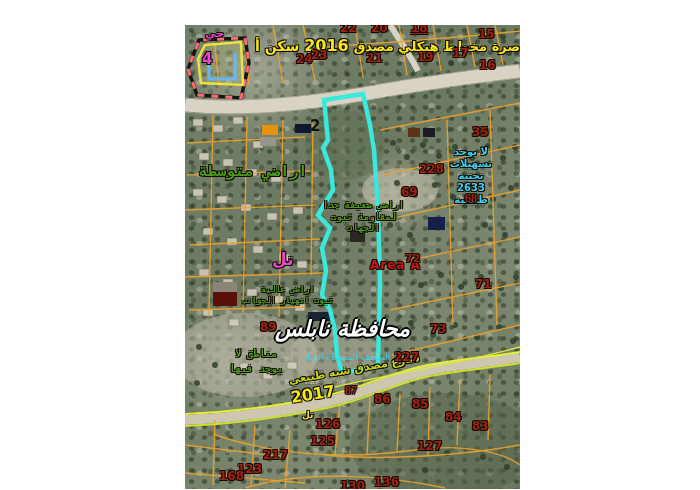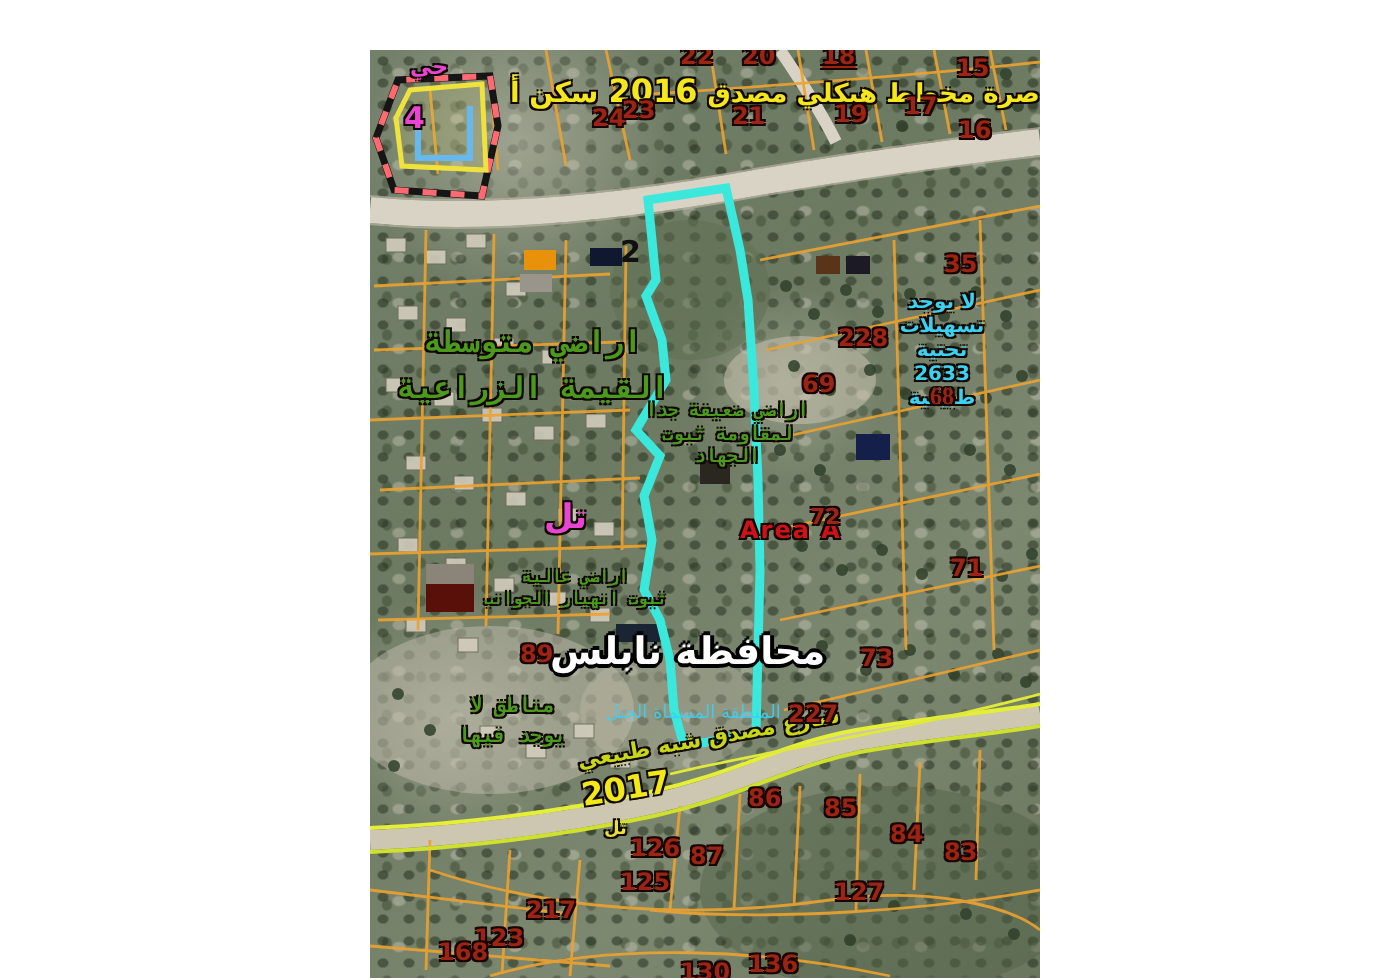--- a/index.html
+++ b/index.html
@@ -217,21 +217,20 @@
       <span class="yellow ol" style="font-size:13px;" dir="rtl">صرة مخطط هيكلي مصدق</span>
     </div>
 
     <div class="t magenta ol" style="left:20px;top:3px;font-size:11px;" dir="rtl">حي</div>
     <div class="t magenta ol" style="left:17px;top:26px;font-size:15px;">4</div>
 
     <div class="t" style="left:125px;top:93px;font-size:15px;font-weight:bold;color:#101010;">2</div>
 
     <div class="t green ol ctr" style="left:14px;top:136px;font-size:15px;line-height:1.55;" dir="rtl">
       <div>اراضي متوسطة</div>
-      <div>القيمة الزراعية</div>
     </div>
 
     <div class="t green ol ctr" style="left:138px;top:176px;font-size:9px;line-height:1.3;" dir="rtl">
       <div>اراضي ضعيفة جدا</div>
       <div>لمقاومة ثبوت</div>
       <div>الجهاد</div>
     </div>
 
     <div class="t cyan ol ctr" style="left:263px;top:121px;font-size:10px;line-height:1.2;width:46px;" dir="rtl">
       <div>لا يوجد</div>
@@ -249,21 +248,21 @@
     <div class="t green ol ctr" style="left:57px;top:260px;font-size:8px;line-height:1.35;" dir="rtl">
       <div>اراضي عالية</div>
       <div>ثبوت انهيار الجوانب</div>
     </div>
 
     <div class="t green ol ctr" style="left:44px;top:323px;font-size:10px;line-height:1.45;" dir="rtl">
       <div>مناطق لا</div>
       <div>يوجد فيها</div>
     </div>
 
-    <div class="t white" style="left:90px;top:291px;font-size:19px;" dir="rtl">محافظة نابلس</div>
+    <div class="t white" style="left:90px;top:291px;font-size:22px;font-style:italic;" dir="rtl">محافظة نابلس</div>
 
     <div class="t cyan" style="left:118px;top:327px;font-size:9px;font-weight:normal;opacity:.9;" dir="rtl">المنطقة المسماة الجبل</div>
 
     <div class="t ol" style="left:104px;top:350px;font-size:11px;font-weight:bold;color:#c8d816;transform:rotate(-10deg);transform-origin:left center;" dir="rtl">شارع مصدق شبه طبيعي</div>
 
     <div class="t ol" style="left:106px;top:364px;font-size:16px;font-weight:bold;color:#f2e818;transform:rotate(-9deg);transform-origin:left center;">2017</div>
 
     <div class="t ol" style="left:117px;top:385px;font-size:9px;color:#e8df3a;font-weight:bold;" dir="rtl">تل</div>
 
 
@@ -280,21 +279,21 @@
     <div class="num" style="left:287px;top:100px;">35</div>
     <div class="num" style="left:234px;top:137px;">228</div>
     <div class="num" style="left:216px;top:160px;">69</div>
     <div class="num" style="left:280px;top:166px;font-family:Liberation Serif, serif;">68</div>
     <div class="num" style="left:220px;top:227px;font-size:11px;">72</div>
     <div class="num" style="left:290px;top:252px;">71</div>
     <div class="num" style="left:75px;top:295px;">89</div>
     <div class="num" style="left:245px;top:297px;">73</div>
     <div class="num" style="left:209px;top:325px;">227</div>
     <div class="num" style="left:189px;top:367px;">86</div>
-    <div class="num" style="left:160px;top:396px;">87</div>
+    <div class="num" style="left:160px;top:358px;font-family:Liberation Serif, serif;">87</div>
     <div class="num" style="left:227px;top:372px;">85</div>
     <div class="num" style="left:260px;top:385px;">84</div>
     <div class="num" style="left:287px;top:394px;">83</div>
     <div class="num" style="left:130px;top:392px;">126</div>
     <div class="num" style="left:125px;top:409px;">125</div>
     <div class="num" style="left:232px;top:414px;">127</div>
     <div class="num" style="left:189px;top:450px;">136</div>
     <div class="num" style="left:78px;top:423px;">217</div>
     <div class="num" style="left:52px;top:437px;">123</div>
     <div class="num" style="left:34px;top:444px;">168</div>

